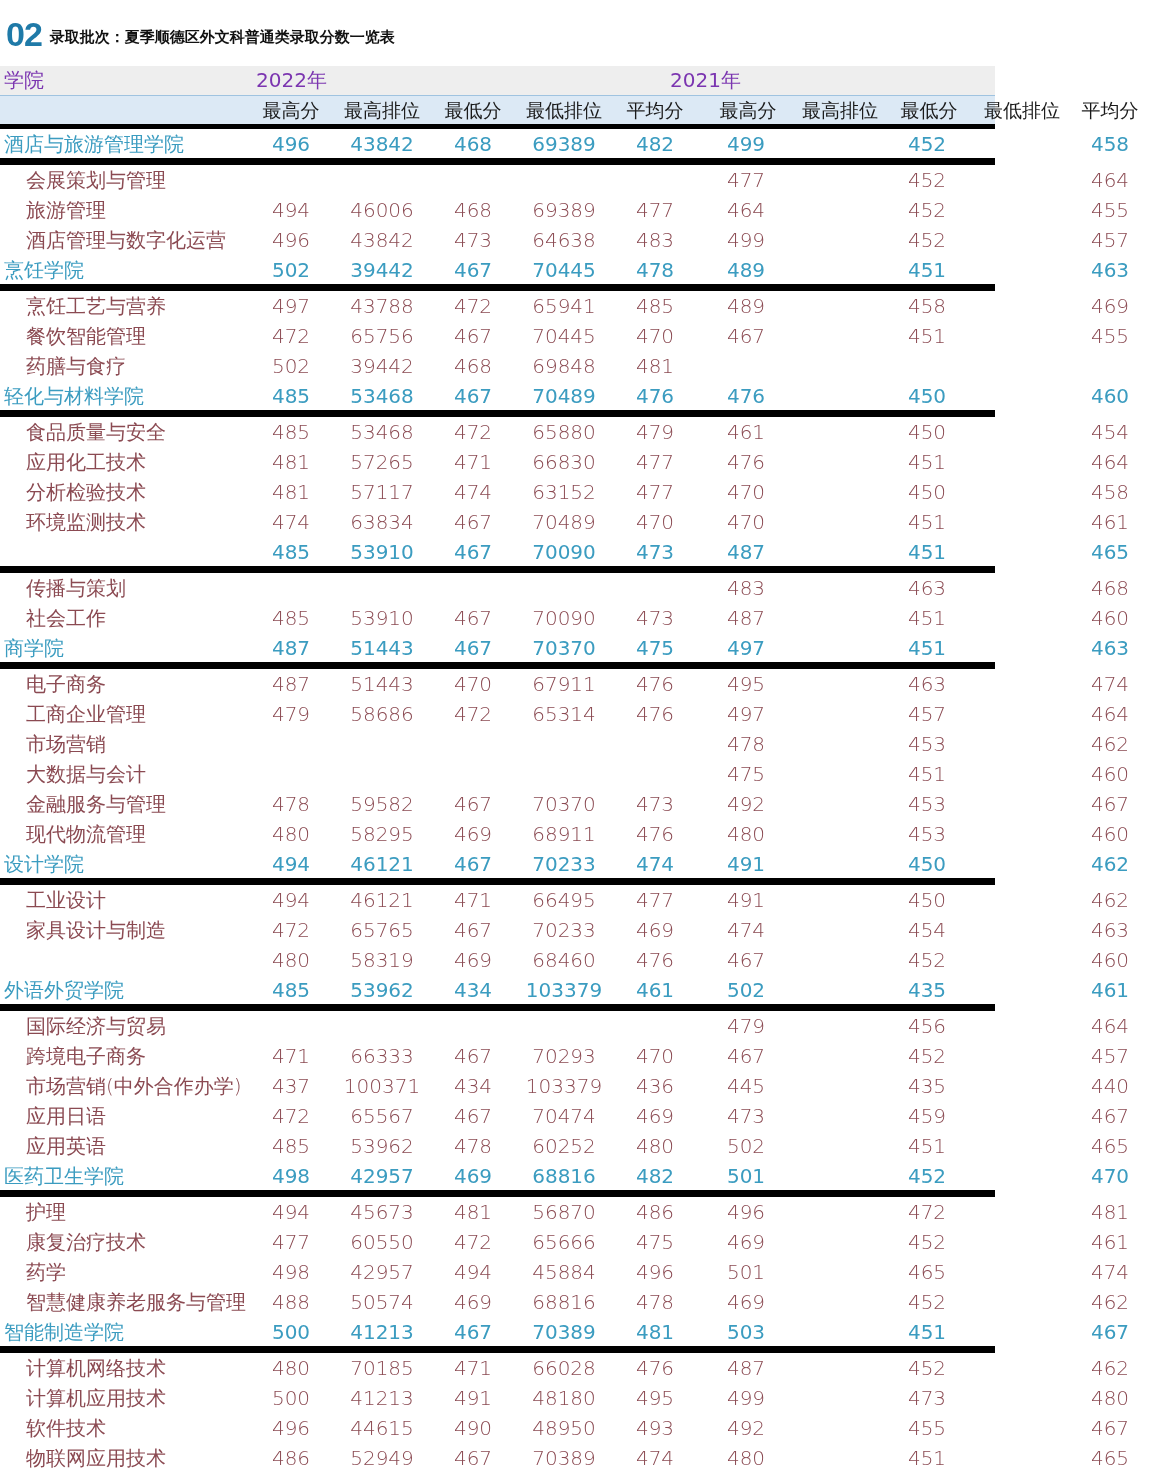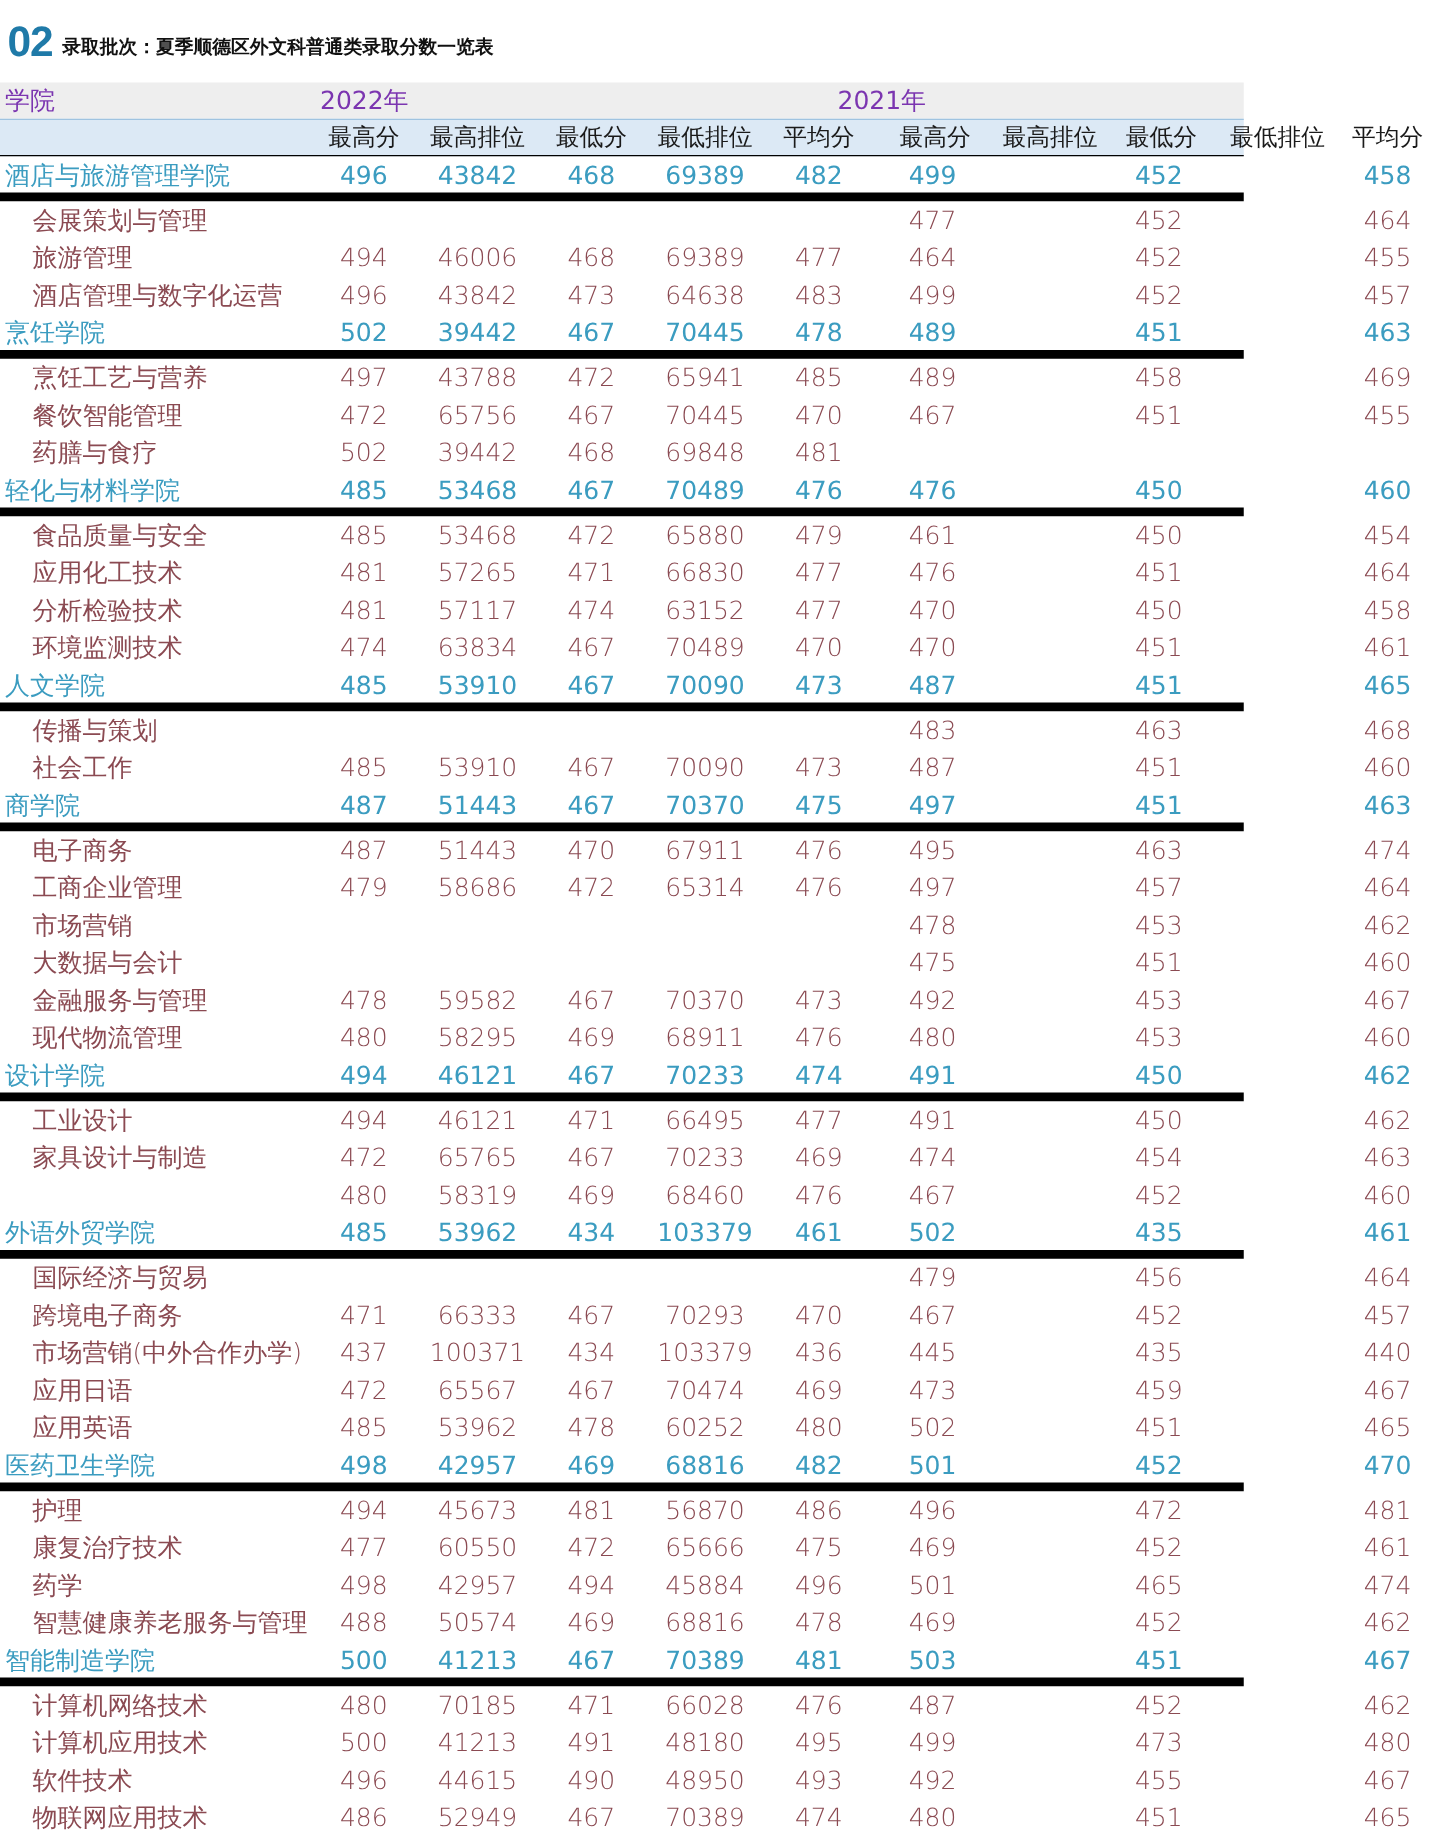--- a/index.html
+++ b/index.html
@@ -5,21 +5,21 @@
   html, body { margin: 0; padding: 0; background: #ffffff; }
   body { width: 1156px; height: 1473px; position: relative; overflow: hidden;
          font-family: "DejaVu Sans", "Liberation Sans", sans-serif; }
   .title-bar { position: absolute; left: 6px; top: 12px; height: 44px; display: flex; align-items: center; }
   .title-num { font-family: "Liberation Sans", sans-serif; font-weight: bold; font-size: 34px; color: #1f7aa8; letter-spacing: -1px; }
   .title-text { font-size: 15px; font-weight: bold; color: #111; margin-left: 8px; margin-top: 6px; }
 
   .tbl { position: absolute; left: 0; top: 66px; width: 1156px; }
   .row { position: relative; height: 30px; width: 995px; }
   .hdr1 { background: #eeeeee; height: 29px; }
-  .hdr2 { background: #dce9f5; border-top: 1px solid #9fc3e0; border-bottom: 1px solid #000000; height: 28px; }
+  .hdr2 { background: #dce9f5; border-top: 1px solid #9fc3e0; border-bottom: 5px solid #000000; height: 28px; }
   .cell { position: absolute; top: 0; height: 30px; line-height: 30px; font-size: 20px; white-space: nowrap; }
   .hdr1 .cell { height: 29px; line-height: 29px; color: #7b35b0; font-size: 20px; }
   .hdr2 .cell { height: 28px; line-height: 28px; color: #1a1a1a; font-size: 19px; }
   .num { text-align: center; }
   .college .cell { color: #3b9cc0; }
   .college { border-bottom: 7px solid #000000; height: 29px; }
   .major .cell { color: #8b4a52; font-weight: 300; }
   .major .name { padding-left: 22px; }
   .c-name { left: 4px; width: 250px; }
   .c1 { left: 256px; width: 70px; }
@@ -227,21 +227,20 @@
         <span class="cell num c3">467</span>
         <span class="cell num c4">70489</span>
         <span class="cell num c5">470</span>
         <span class="cell num c6">470</span>
         <span class="cell num c7"></span>
         <span class="cell num c8">451</span>
         <span class="cell num c9"></span>
         <span class="cell num c10">461</span>
       </div>
       <div class="row college">
-        <span class="cell c-name name">人文学院</span>
         <span class="cell num c1">485</span>
         <span class="cell num c2">53910</span>
         <span class="cell num c3">467</span>
         <span class="cell num c4">70090</span>
         <span class="cell num c5">473</span>
         <span class="cell num c6">487</span>
         <span class="cell num c7"></span>
         <span class="cell num c8">451</span>
         <span class="cell num c9"></span>
         <span class="cell num c10">465</span>

